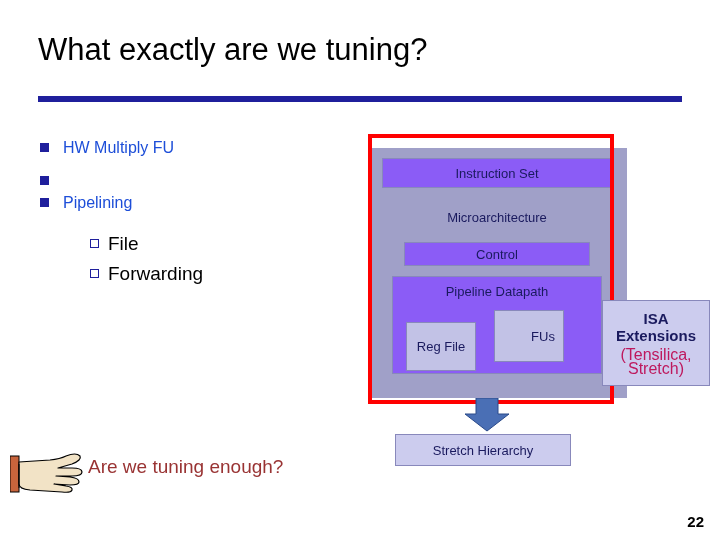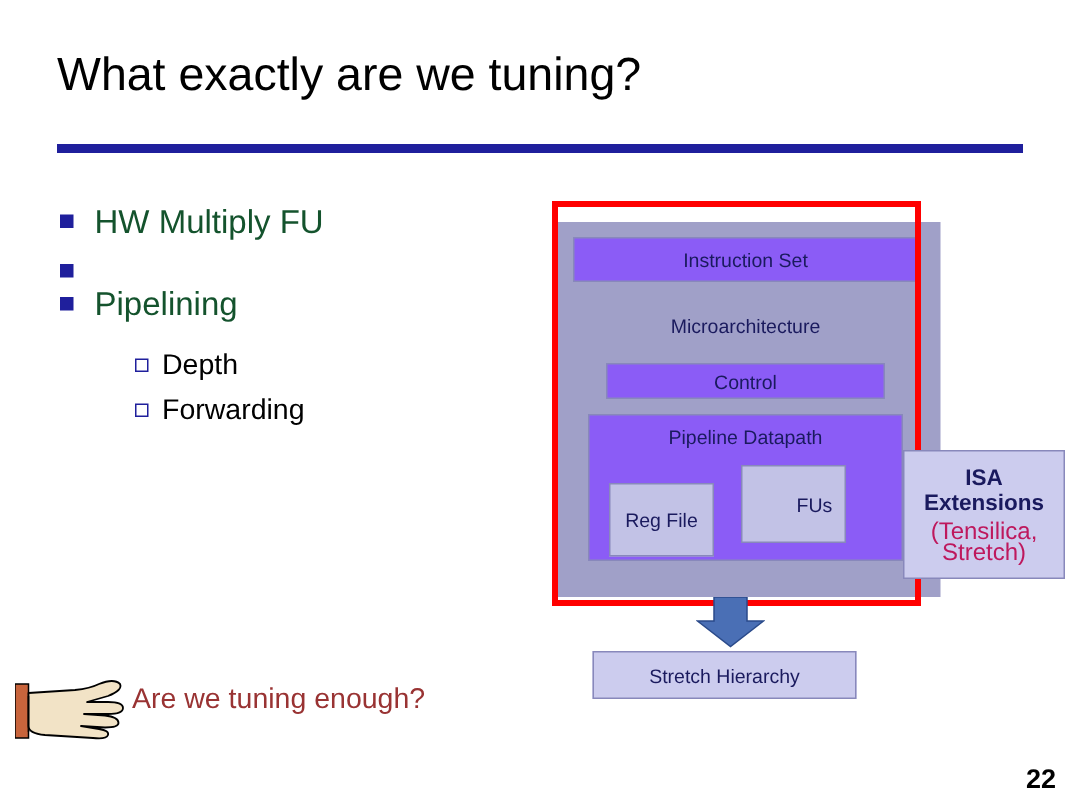--- a/index.html
+++ b/index.html
@@ -52,22 +52,22 @@
   }
   .sq1 {
     width: 9px;
     height: 9px;
     background: #1f1f9c;
     margin-top: 11px;
     margin-right: 14px;
     flex: 0 0 auto;
   }
   .bullet-l1 .txt {
-    font-size: 22px;
-    color: #14532d;
+    font-size: 16px;
+    color: #1d4ed8;
     line-height: 31px;
   }
   .sub {
     margin-top: 12px;
     margin-left: 50px;
   }
   .bullet-l2 {
     display: flex;
     align-items: flex-start;
     margin-bottom: 3px;
@@ -199,21 +199,21 @@
     left: 88px;
     top: 456px;
     font-size: 19px;
     color: #993333;
     white-space: nowrap;
   }
   .page-num {
     position: absolute;
     right: 16px;
     bottom: 10px;
-    font-size: 18px;
+    font-size: 15px;
     font-weight: bold;
     color: #000000;
   }
 </style>
 </head>
 <body>
 
 <div class="slide">
 
   <div class="title">What exactly are we tuning?</div>
@@ -229,21 +229,21 @@
       <span class="sq1"></span>
     </div>
     <div class="bullet-l1">
       <span class="sq1"></span>
       <span class="txt">Pipelining</span>
     </div>
 
     <div class="sub">
       <div class="bullet-l2">
         <span class="sq2"></span>
-        <span class="txt">Depth</span>
+        <span class="txt">File</span>
       </div>
       <div class="bullet-l2">
         <span class="sq2"></span>
         <span class="txt">Forwarding</span>
       </div>
     </div>
   </div>
 
   <svg class="connector" viewBox="0 0 56 100">
     <line x1="2" y1="96" x2="54" y2="14" stroke="#000000" stroke-width="1.6"></line>

